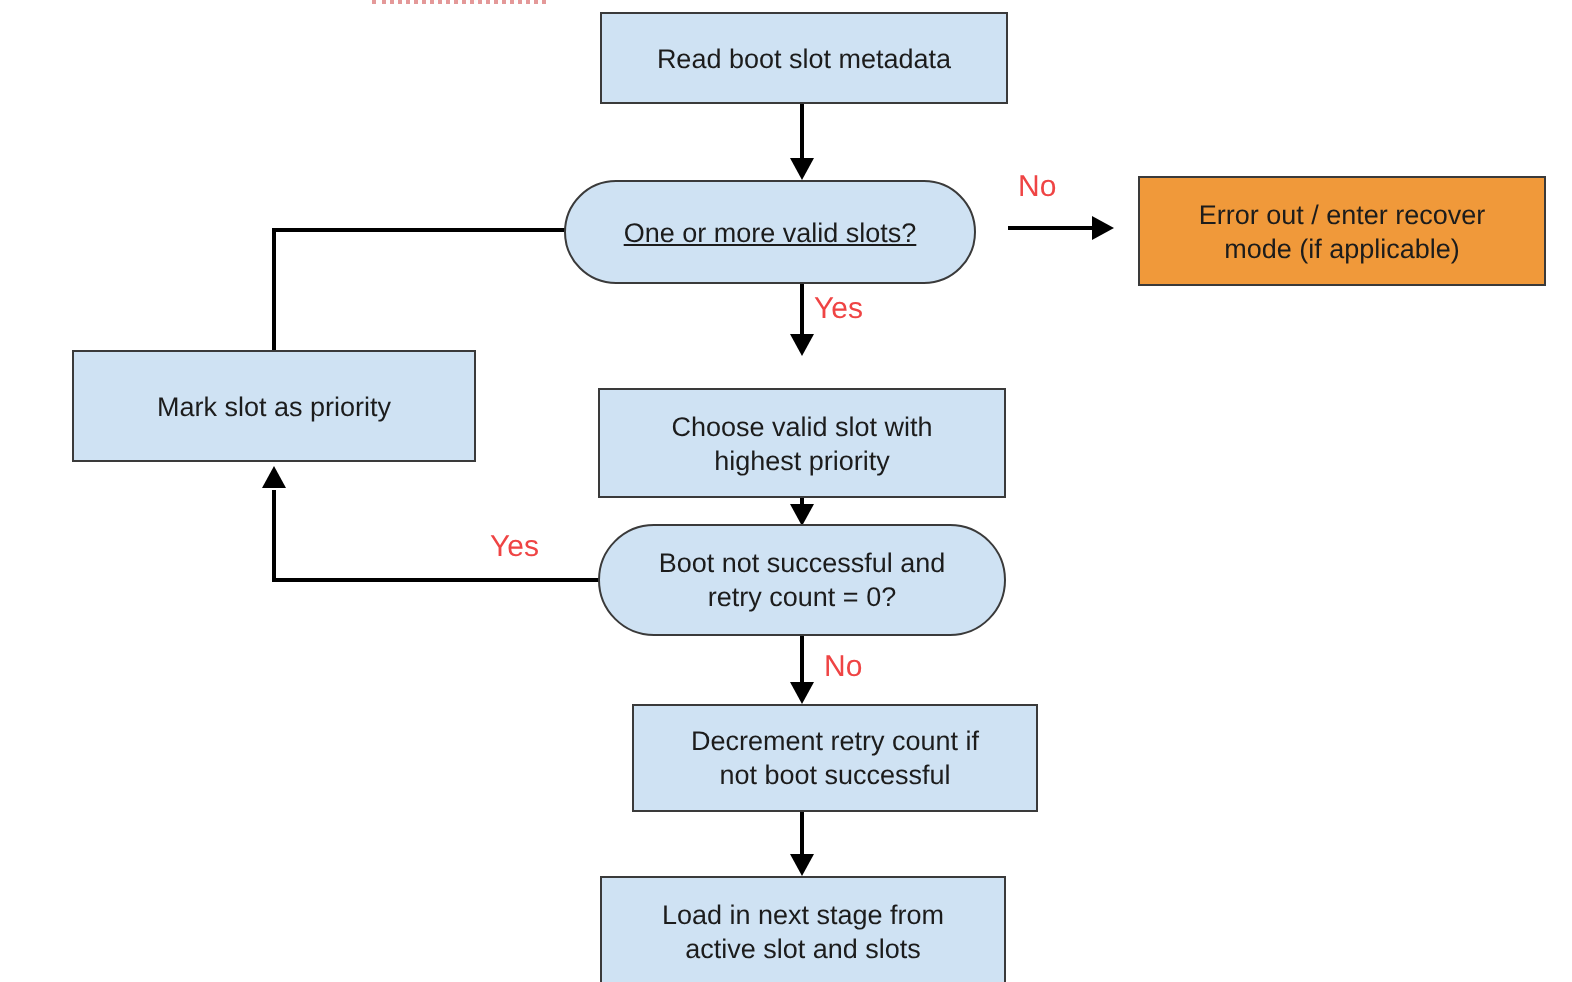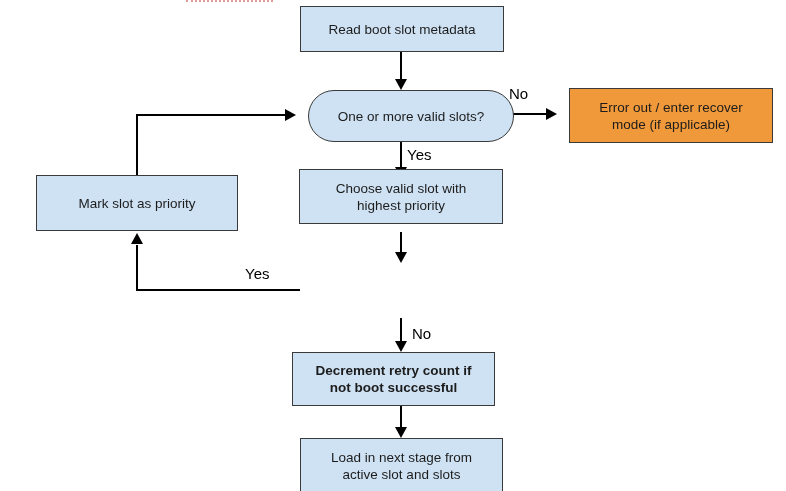--- a/index.html
+++ b/index.html
@@ -40,21 +40,21 @@
     background: var(--process-fill, #cfe2f3);
     border-radius: 28px;
   }
   .error {
     background: var(--error-fill, #f0993a);
     margin-left: 12px;
   }
   .edge-label {
     position: absolute;
     font-size: 15px;
-    color: #000000;
+    color: #ef4444;
     white-space: nowrap;
   }
   .redmark {
     position: absolute;
     left: 186px;
     top: 0;
     width: 87px;
     height: 0;
     border-top: 2px dotted var(--redline, #e49999);
   }
@@ -100,38 +100,41 @@
     <g>
       <path class="line" d="M137,175 V115 H286"></path>
       <path class="head" d="M285,109 L285,121 L296,115 Z"></path>
     </g>
   </svg>
 
   <div class="node process" style="left:300px; top:6px; width:204px; height:46px;">
     <span>Read boot slot metadata</span>
   </div>
 
-  <div class="node decision" style="left:308px; top:90px; width:206px; height:52px;">
+  <div class="node decision" style="left:282px; top:90px; width:206px; height:52px;text-decoration:underline;">
     <span>One or more valid slots?</span>
   </div>
 
   <div class="node error" style="left:557px; top:88px; width:204px; height:55px;">
     <span>Error out / enter recover mode (if applicable)</span>
   </div>
 
-  <div class="node process" style="left:299px; top:169px; width:204px; height:55px;">
+  <div class="node process" style="left:299px; top:194px; width:204px; height:55px;">
     <span>Choose valid slot with highest priority</span>
   </div>
 
   <div class="node process" style="left:36px; top:175px; width:202px; height:56px;">
     <span>Mark slot as priority</span>
   </div>
 
+  <div class="node decision" style="left:299px; top:262px; width:204px; height:56px;">
+    <span>Boot not successful and retry count = 0?</span>
+  </div>
 
-  <div class="node process" style="left:292px; top:352px; width:203px; height:54px;font-weight:bold;">
+  <div class="node process" style="left:316px; top:352px; width:203px; height:54px;">
     <span>Decrement retry count if not boot successful</span>
   </div>
 
   <div class="node process" style="left:300px; top:438px; width:203px; height:56px;">
     <span>Load in next stage from active slot and slots</span>
   </div>
 
   <div class="edge-label" style="left:509px; top:85px;">No</div>
 
   <div class="edge-label" style="left:407px; top:146px;">Yes</div>

